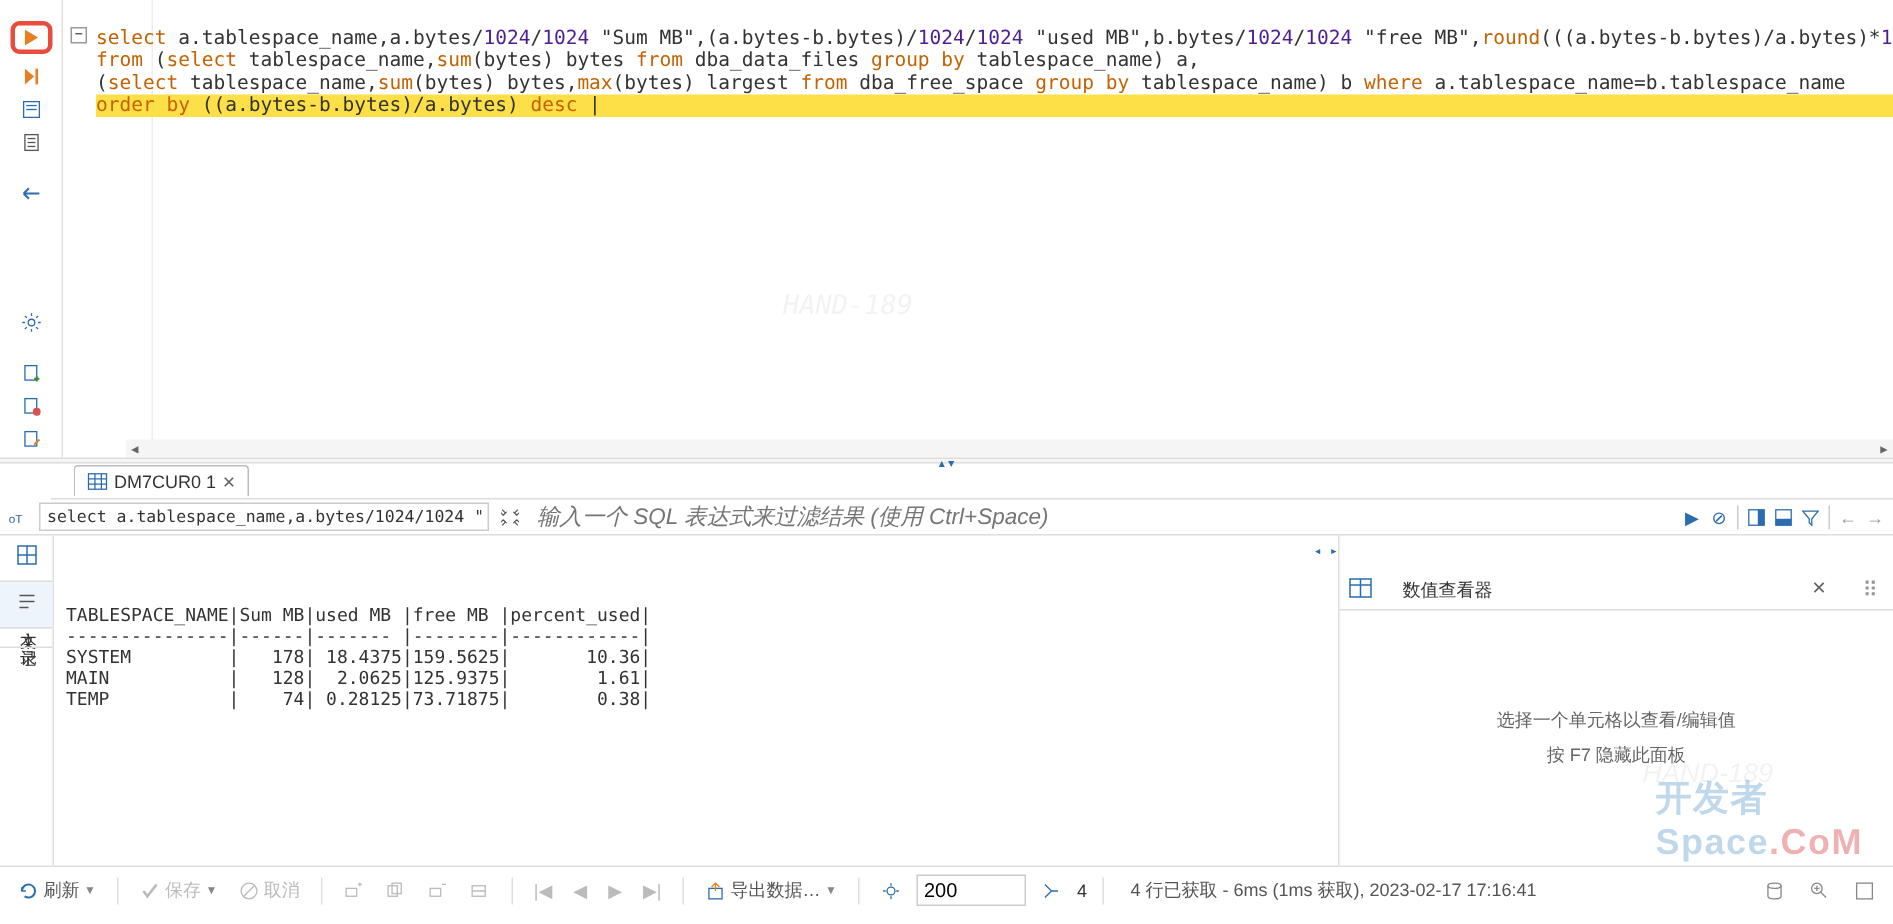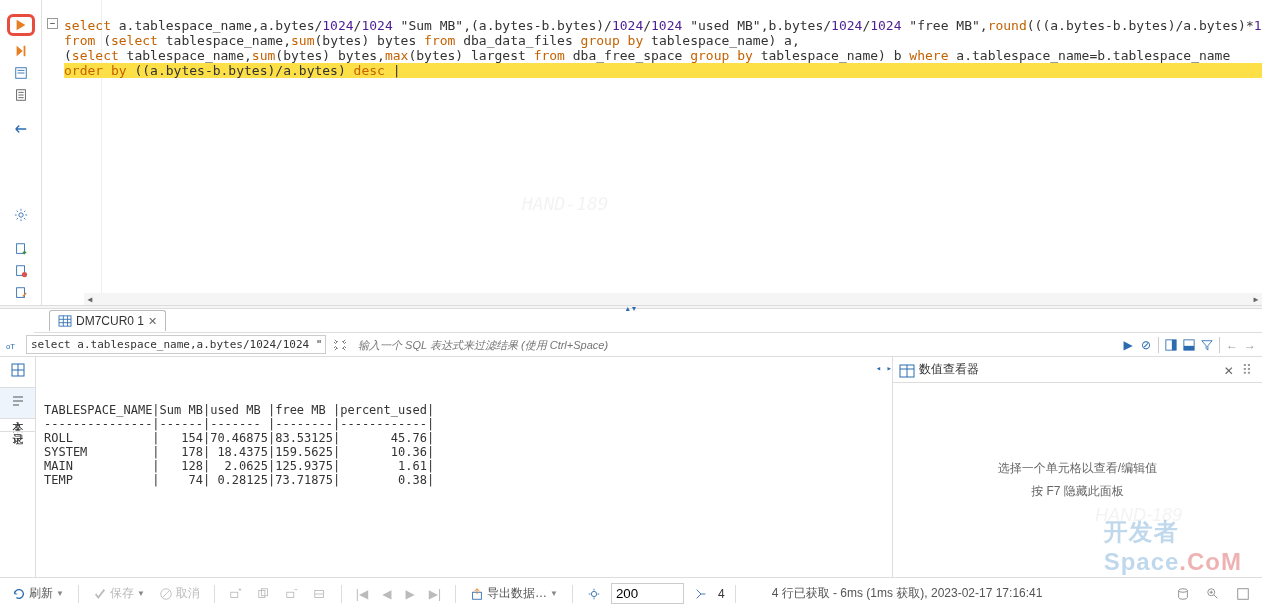--- a/index.html
+++ b/index.html
@@ -28,50 +28,50 @@
     .divider { height: 4px; background: #f5f5f5; border-top: 1px solid #ddd; border-bottom: 1px solid #ddd; position: relative; }
     .divider-handle { position: absolute; left: 50%; top: -2px; transform: translateX(-50%); color: #2b6cb0; font-size: 8px; }
     
     .tabs-row { display: flex; align-items: center; height: 24px; border-bottom: 1px solid #ddd; padding-left: 15px; margin-left: 34px; }
     .tab { display: flex; align-items: center; gap: 4px; padding: 3px 8px; border: 1px solid #bbb; background: #fff; border-bottom: none; border-radius: 3px 3px 0 0; }
     .tab-icon { width: 14px; height: 12px; }
     .tab-close { cursor: pointer; color: #666; font-size: 11px; }
     
     .filter-row { display: flex; align-items: center; height: 24px; border-bottom: 1px solid #ddd; padding: 0 4px; gap: 6px; }
     .sql-input { flex: 0 0 300px; border: 1px solid #ccc; padding: 2px 4px; font-size: 11px; color: #333; font-family: Consolas, monospace; }
-    .filter-input { flex: 1; border: none; padding: 2px 4px; font-style: italic; color: #999; font-size: 11px; }
+    .filter-input { flex: 1; border: none; padding: 2px 4px; font-style: italic; color: #999; font-size: 15px; }
     .mini-icon { width: 16px; height: 16px; display: flex; align-items: center; justify-content: center; cursor: pointer; color: #2b6cb0; }
     .icon-group { display: flex; gap: 2px; align-items: center; }
     .vsep { width: 1px; height: 16px; background: #ccc; margin: 0 2px; }
     
     .results-area { display: flex; height: 220px; }
     .left-tabs { width: 36px; display: flex; flex-direction: column; border-right: 1px solid #ddd; }
     .vtab { writing-mode: vertical-rl; padding: 6px 4px; border-bottom: 1px solid #ddd; display: flex; align-items: center; gap: 4px; font-size: 11px; }
     .vtab-icon { width: 14px; height: 14px; }
     
     .results-text { flex: 1; font-family: Consolas, monospace; font-size: 12px; padding: 4px 8px; white-space: pre; line-height: 14px; overflow: hidden; position: relative; }
     .results-scroll-handle { position: absolute; right: 0; top: 4px; color: #2b6cb0; font-size: 9px; }
     
     .value-panel { width: 370px; border-left: 1px solid #ddd; display: flex; flex-direction: column; }
-    .value-panel-header { display: flex; align-items: flex-end; gap: 4px; padding: 4px 6px; border-bottom: 1px solid #ddd; }
+    .value-panel-header { display: flex; align-items: flex-start; gap: 20px; padding: 4px 6px; border-bottom: 1px solid #ddd; margin-top: 24px; }
     .value-panel-icon { width: 16px; height: 14px; }
     .value-panel-title { flex: 1; }
     .value-panel-close { cursor: pointer; color: #666; }
     .value-panel-dots { cursor: pointer; color: #999; font-size: 14px; padding: 0 4px; }
     .value-panel-body { flex: 1; display: flex; flex-direction: column; align-items: center; justify-content: center; color: #666; }
     .value-panel-body div { margin: 3px 0; }
     
     .status-bar { height: 32px; border-top: 1px solid #ddd; display: flex; align-items: center; padding: 0 8px; gap: 6px; font-size: 12px; }
     .sb-btn { display: flex; align-items: center; gap: 3px; padding: 2px 4px; cursor: pointer; color: #555; }
     .sb-btn.disabled { color: #bbb; }
     .sb-btn svg, .sb-btn .sb-ico { width: 14px; height: 14px; }
     .sb-drop { font-size: 8px; color: #888; }
     .sb-sep { width: 1px; height: 18px; background: #ddd; margin: 0 4px; }
     .sb-input { width: 73px; border: 1px solid #ccc; padding: 2px 4px; text-align: left; }
-    .sb-status { flex: 0 0 auto; margin-left: 26px; color: #555; }
+    .sb-status { flex: 0 0 auto; margin-left: 8px; color: #555; }
     .sb-right { margin-left: auto; display: flex; align-items: center; gap: 8px; }
     
     .watermark { position: absolute; right: 20px; bottom: 40px; font-size: 24px; font-weight: bold; color: rgba(0,100,180,0.25); letter-spacing: 1px; }
     .watermark .red { color: rgba(200,0,0,0.3); }
     .wm-hand { position: absolute; color: rgba(0,0,0,0.05); font-size: 18px; font-style: italic; pointer-events: none; margin-top: 48px; }
   </style>
 </head>
 <body>
 
 <div class="main-container">
@@ -227,21 +227,21 @@
         </svg>
       <span>文本</span>
     </div>
     <div class="vtab">
       <span>记录</span>
     </div>
   </div>
 
   <div class="results-text" id="results-text">
     <span class="results-scroll-handle">◂ ▸</span>
-  <div>TABLESPACE_NAME|Sum MB|used MB |free MB |percent_used|</div><div>---------------|------|------- |--------|------------|</div><div>ROLL           |   154|70.46875|83.53125|       45.76|</div><div>SYSTEM         |   178| 18.4375|159.5625|       10.36|</div><div>MAIN           |   128|  2.0625|125.9375|        1.61|</div><div>TEMP           |    74| 0.28125|73.71875|        0.38|</div></div>
+  <div>TABLESPACE_NAME|Sum MB|used MB |free MB |percent_used|</div><div>---------------|------|------- |--------|------------|</div><div>SYSTEM         |   178| 18.4375|159.5625|       10.36|</div><div>MAIN           |   128|  2.0625|125.9375|        1.61|</div><div>TEMP           |    74| 0.28125|73.71875|        0.38|</div></div>
 
   <div class="value-panel">
     <div class="value-panel-header">
       <svg class="value-panel-icon" viewBox="0 0 16 14">
           <rect x="1" y="1" width="14" height="12" fill="none" stroke="#2b6cb0"></rect>
           <line x1="1" y1="5" x2="15" y2="5" stroke="#2b6cb0"></line>
           <line x1="8" y1="1" x2="8" y2="13" stroke="#2b6cb0"></line>
         </svg>
       <span class="value-panel-title">数值查看器</span>
       <span class="value-panel-close">✕</span>

